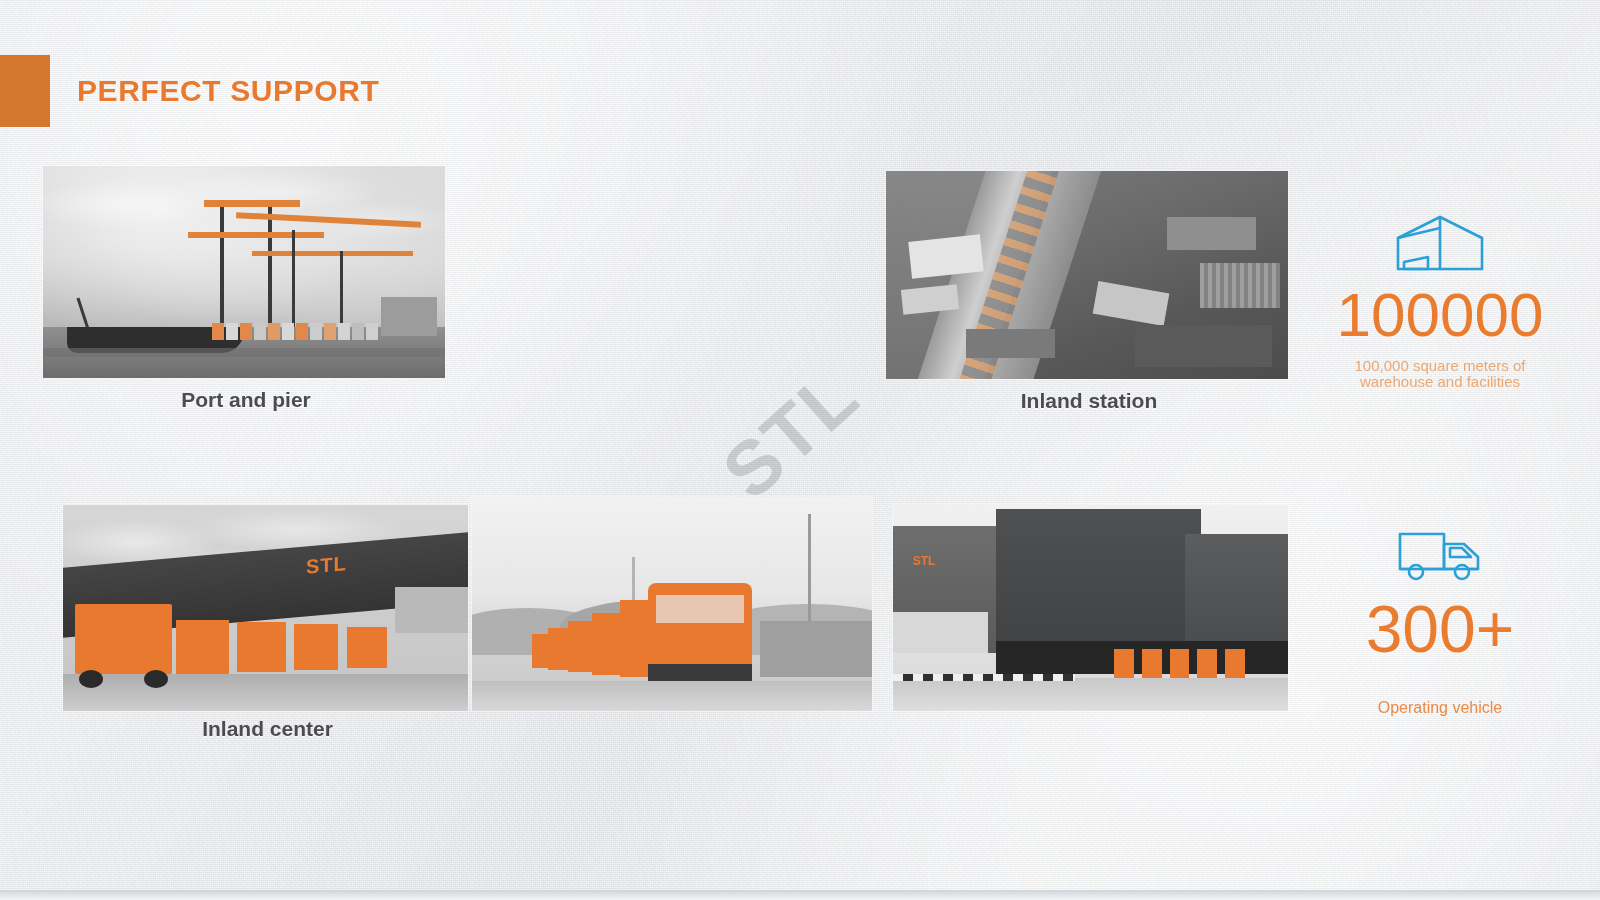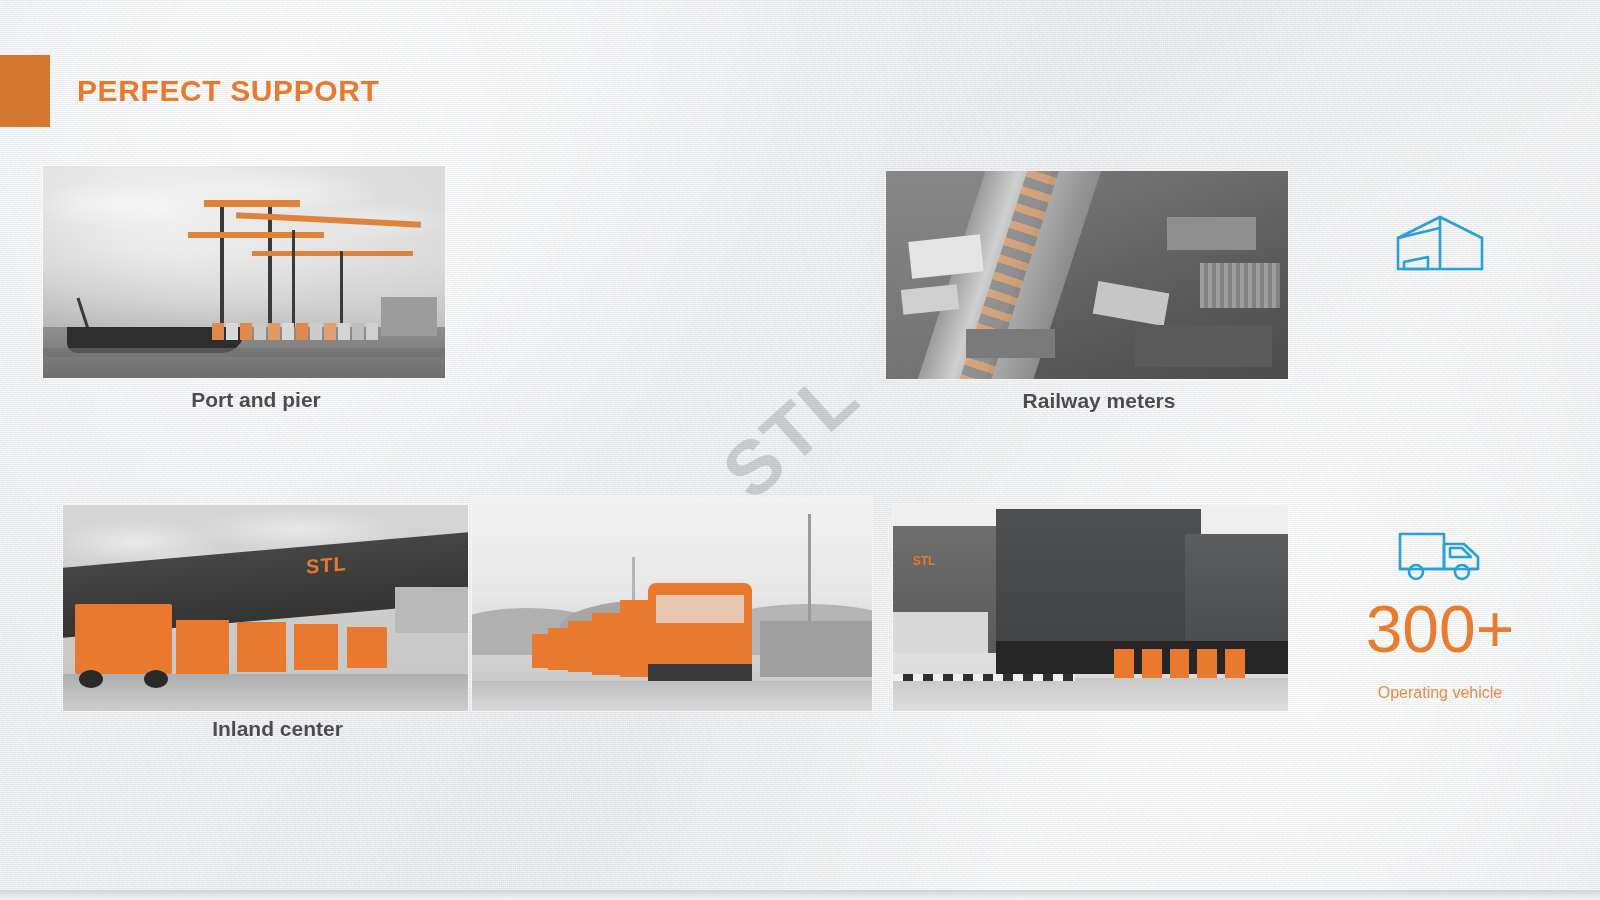--- a/index.html
+++ b/index.html
@@ -59,21 +59,21 @@
 
   
   .cell{position:absolute;}
   .photo{
     position:absolute;left:0;top:0;width:100%;height:100%;
     overflow:hidden;
     background:#9a9a9a;
     box-shadow:0 0 0 1px rgba(255,255,255,.35);
   }
   .caption{
-    position:absolute;left:12px;width:100%;
+    position:absolute;left:2px;width:100%;
     text-align:center;
     font-size:21px;font-weight:bold;
     color:#4c4c4e;
     text-shadow:0 1px 0 rgba(255,255,255,.75);
     white-space:nowrap;
   }
 
   
   #cell-port          {left:43px;  top:166px; width:402px; height:212px;}
   #cell-port .caption {top:222px;}
@@ -133,21 +133,21 @@
     margin-top:6px;
     text-shadow:0 1px 0 rgba(255,255,255,.55);
   }
   .metric .desc{
     margin-top:12px;font-size:15px;line-height:1.05;color:#eda771;
     white-space:pre-line;
   }
   #metric-warehouse{top:208px;}
   #metric-vehicle{top:520px;}
   #metric-vehicle .value{font-size:66px;}
-  #metric-vehicle .desc{margin-top:23px;font-size:16px;color:#e98a45;}
+  #metric-vehicle .desc{margin-top:38px;font-size:16px;color:#e98a45;}
 </style>
 </head>
 <body>
 
 <div id="slide">
   <div id="noise"></div>
 
   <div id="accent-square"></div>
   <div id="page-title">PERFECT SUPPORT</div>
 
@@ -197,21 +197,21 @@
       <div style="position:absolute;left:26%;top:-10%;width:8%;height:130%;background:repeating-linear-gradient(180deg,#d8a070 0 8px,#8a8a8a 8px 18px);transform:rotate(18deg);opacity:.85;"></div>
       <div style="position:absolute;left:34%;top:-10%;width:10%;height:130%;background:linear-gradient(90deg,#a8a8a8,#8c8c8c);transform:rotate(18deg);"></div>
       <div class="gray-block" style="left:6%;top:32%;width:18%;height:18%;background:#e4e4e4;transform:rotate(-6deg);"></div>
       <div class="gray-block" style="left:4%;top:56%;width:14%;height:12%;background:#cfcfcf;transform:rotate(-6deg);"></div>
       <div class="gray-block" style="left:52%;top:56%;width:18%;height:16%;background:#c6c6c6;transform:rotate(10deg);"></div>
       <div class="gray-block" style="left:70%;top:22%;width:22%;height:16%;background:#8f8f8f;"></div>
       <div class="gray-block" style="left:78%;top:44%;width:20%;height:22%;background:repeating-linear-gradient(90deg,#9e9e9e 0 4px,#828282 4px 8px);"></div>
       <div class="gray-block" style="left:62%;top:74%;width:34%;height:20%;background:#5a5a5a;"></div>
       <div class="gray-block" style="left:20%;top:76%;width:22%;height:14%;background:#7a7a7a;"></div>
     </div>
-    <div class="caption">Railway meters</div>
+    <div class="caption">Inland station</div>
   </div>
 
   <div class="cell" id="cell-express">
     <div class="photo">
       <div class="sky-gray" style="background:linear-gradient(180deg,#d6d6d6,#c4c4c4);"></div>
       <div class="clouds"></div>
       <div class="wh-roof" style="left:0;top:22%;width:100%;height:34%;background:linear-gradient(180deg,#454545,#343434);transform:skewY(-5deg);"></div>
       <div style="position:absolute;left:60%;top:24%;font-size:20px;color:#e8792e;font-weight:bold;letter-spacing:1px;transform:skewY(-5deg);">STL</div>
       <div class="orange-block" style="left:3%;top:48%;width:24%;height:34%;border-radius:2px;"></div>
       <div class="orange-block" style="left:28%;top:56%;width:13%;height:26%;"></div>
@@ -268,20 +268,23 @@
 
   <div class="metric" id="metric-warehouse">
     <div class="icon">
       <svg width="92" height="62" viewBox="0 0 92 62" fill="none" stroke="#2aa0d8" stroke-width="2.6" stroke-linejoin="round" stroke-linecap="round">
         <path d="M4 26 L46 5 L88 26 L88 57 L4 57 Z"></path>
         <path d="M46 5 L46 57"></path>
         <path d="M4 26 L46 16"></path>
         <path d="M10 50 L34 45 L34 57 L10 57 Z"></path>
       </svg>
     </div>
+    <div class="value">100000</div>
+    <div class="desc">100,000 square meters of
+warehouse and facilities</div>
   </div>
 
   <div class="metric" id="metric-vehicle">
     <div class="icon">
       <svg width="92" height="58" viewBox="0 0 92 58" fill="none" stroke="#2aa0d8" stroke-width="2.6" stroke-linejoin="round" stroke-linecap="round">
         <path d="M6 8 L50 8 L50 43 L6 43 Z"></path>
         <path d="M50 18 L70 18 L84 31 L84 43 L50 43 Z"></path>
         <path d="M56 22 L68 22 L77 31 L56 31 Z"></path>
         <circle cx="22" cy="46" r="7"></circle>
         <circle cx="68" cy="46" r="7"></circle>

